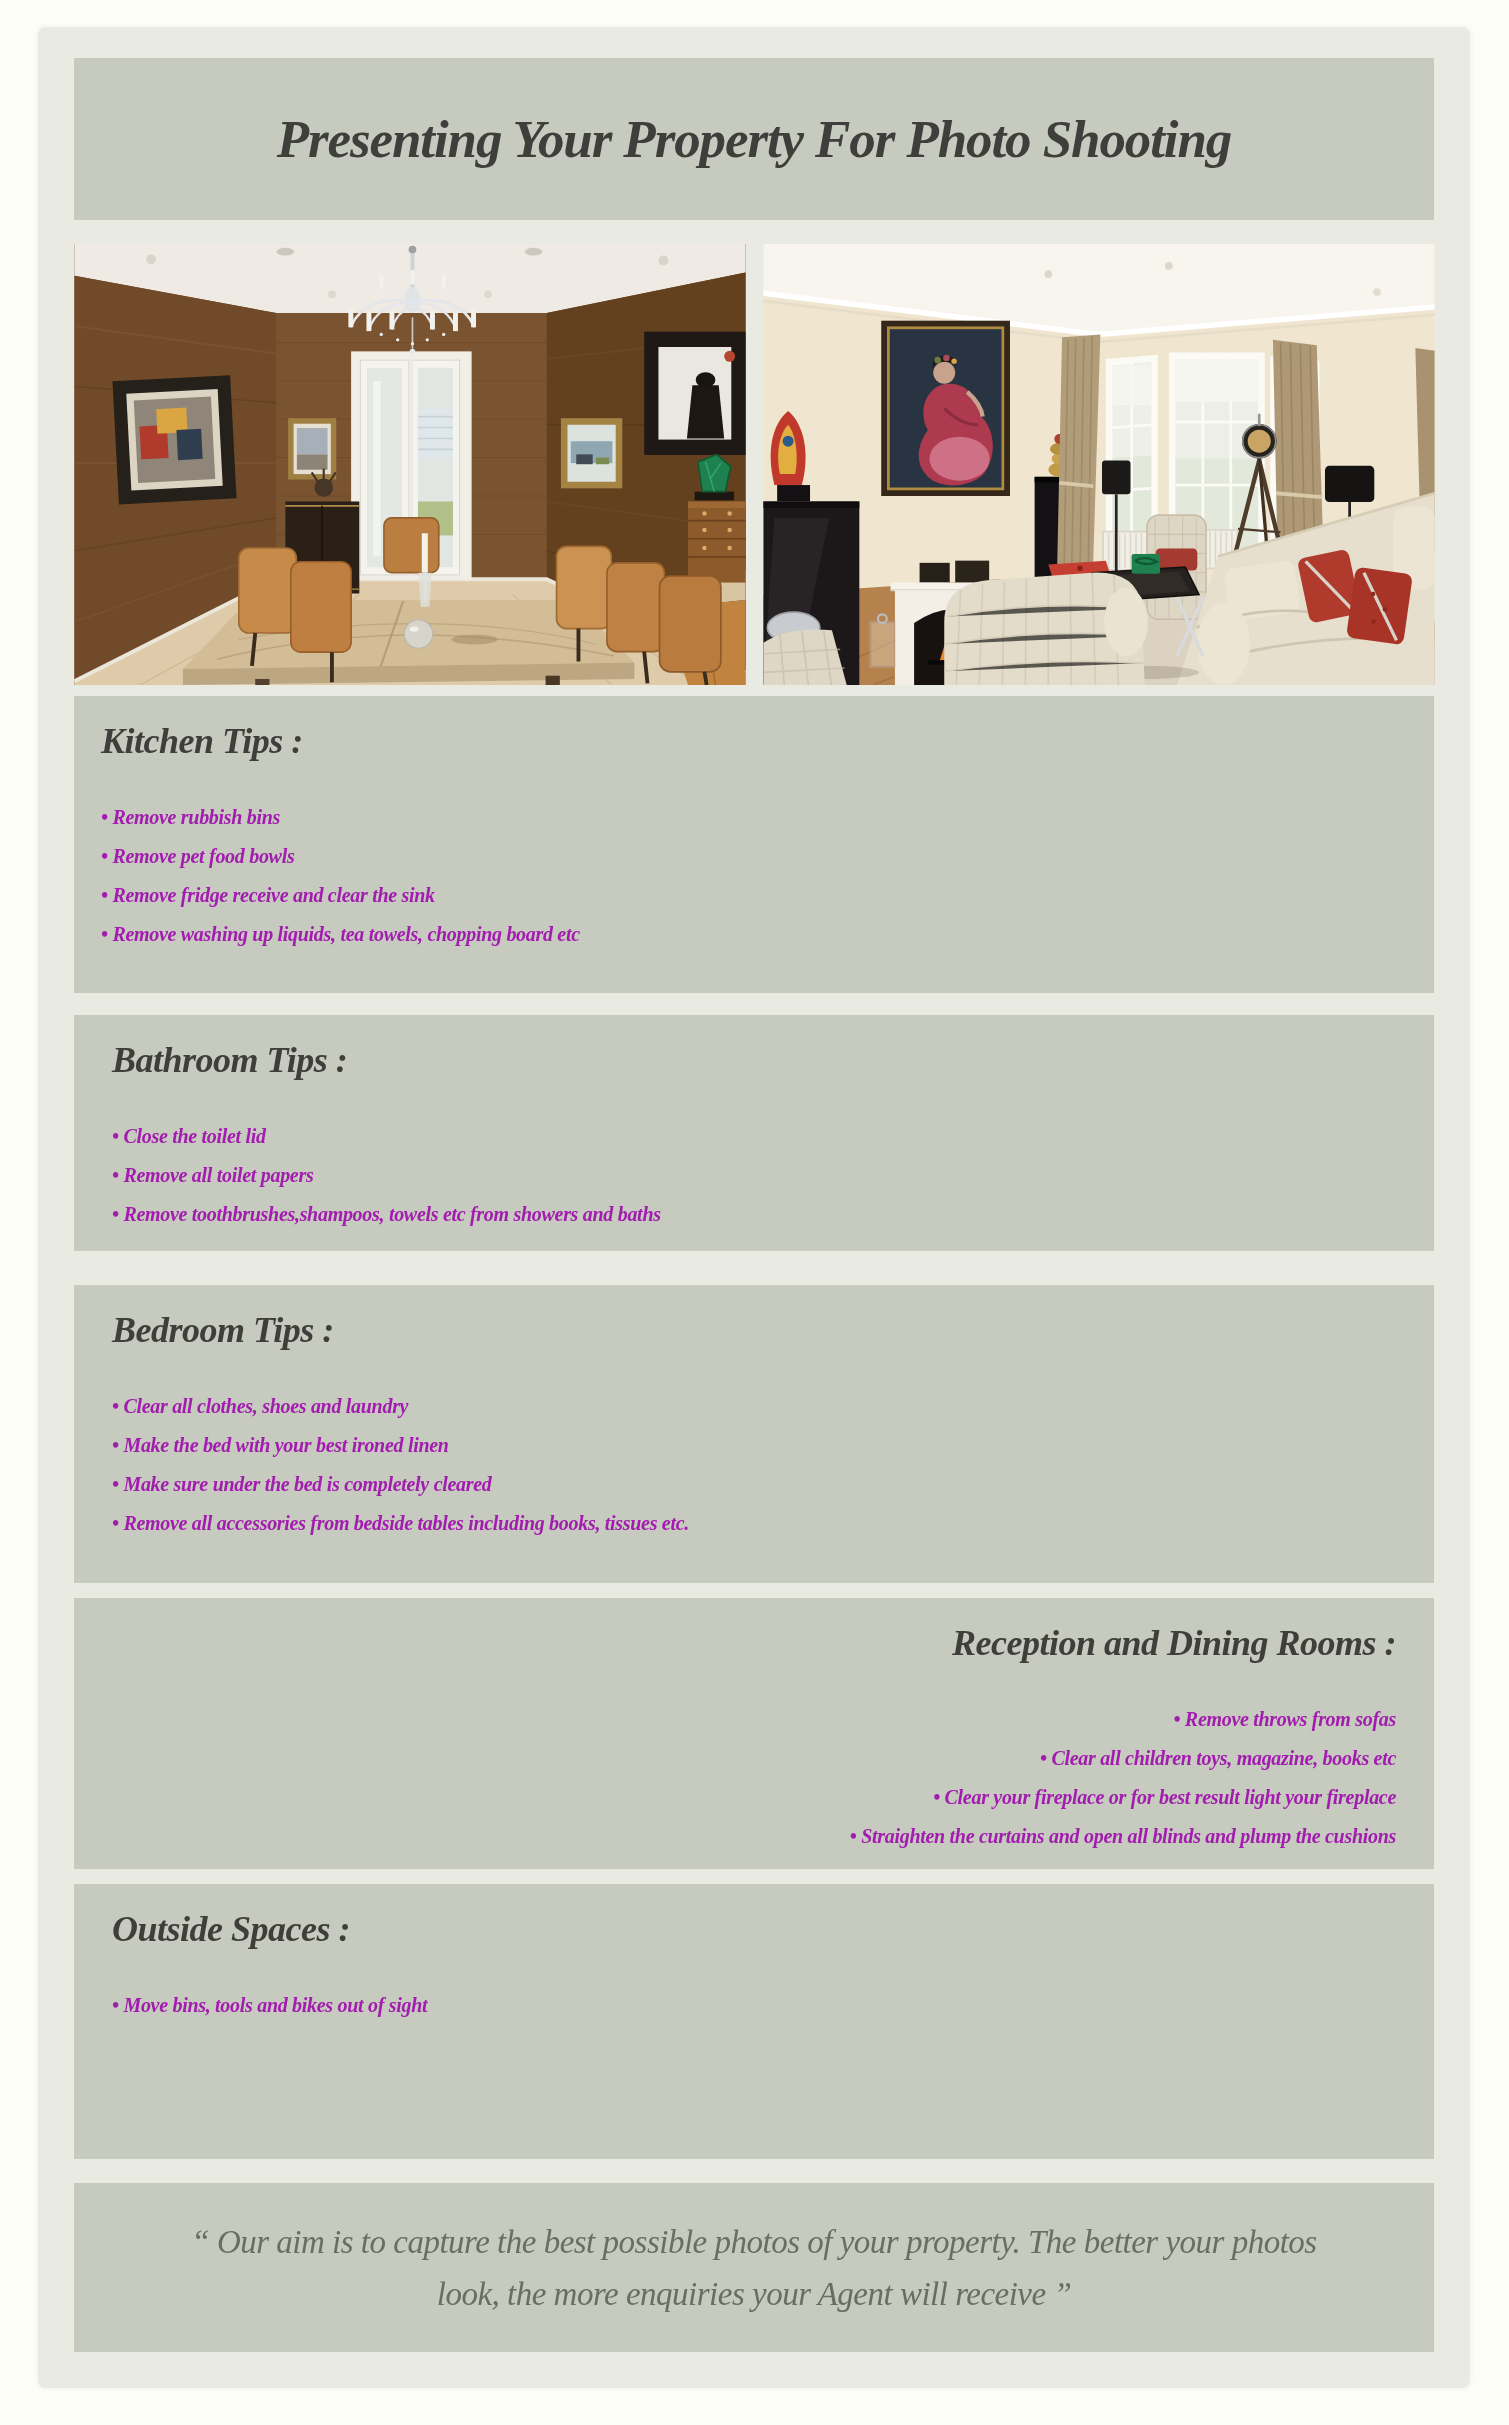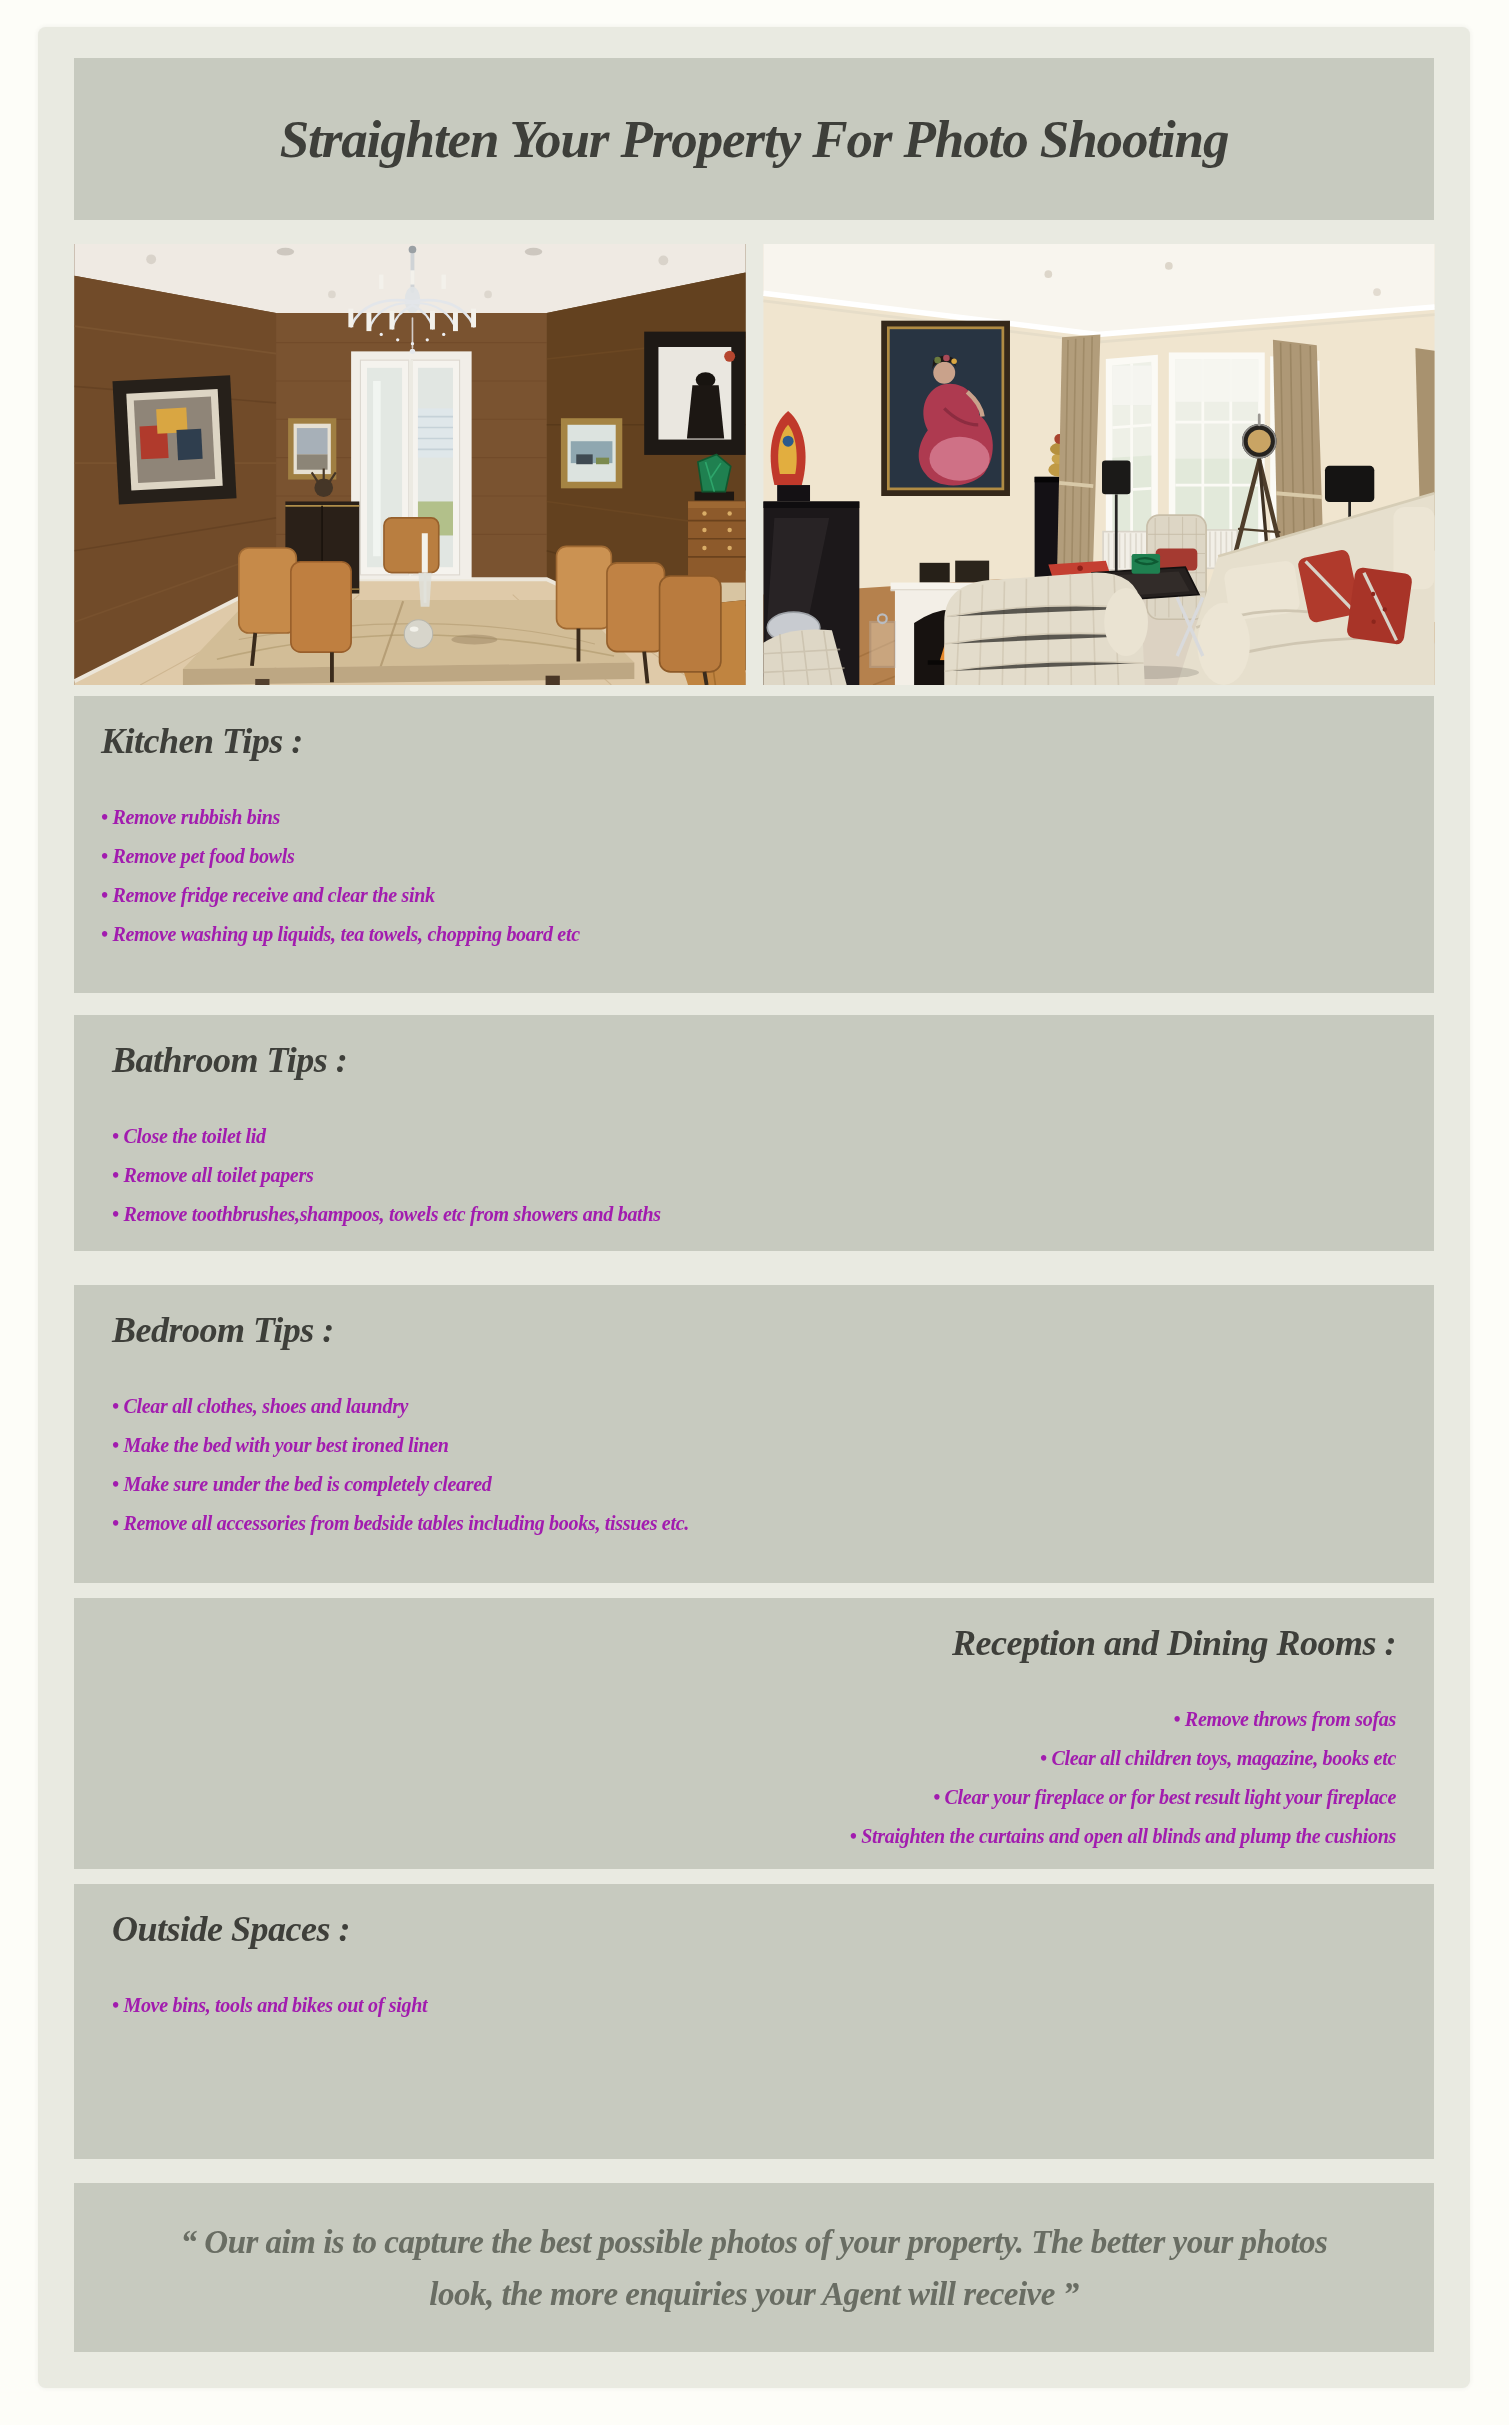--- a/index.html
+++ b/index.html
@@ -43,31 +43,31 @@
   }
   .sec-kitchen   { top:669px; height:297px;padding-left:27px; }
   .sec-bathroom  { top:988px; height:236px; }
   .sec-bedroom   { top:1258px; height:298px; }
   .sec-reception { top:1571px; height:271px;text-align:right; }
   .sec-outside   { top:1857px; height:275px; }
   .panel-quote {
     top:2156px; height:169px; text-align:center; padding-top:33px; overflow:hidden;
   }
   .quote-line {
-    font-size:33px; font-weight:bold; font-style:italic;
+    font-size:33px; font-weight:normal; font-style:italic;
     color:#696d63; line-height:52px; letter-spacing:-0.5px; white-space:nowrap;
   }
 </style>
 </head>
 <body>
 
 <div class="page">
 
   <div class="panel panel-header">
-    <div class="page-title">Straighten Your Property For Photo Shooting</div>
+    <div class="page-title">Presenting Your Property For Photo Shooting</div>
   </div>
 
   <div class="photos">
 
     <div class="photo" aria-label="dining-room-photo">
       <svg width="672" height="441" viewBox="0 0 1225 805">
         <rect width="1225" height="805" fill="#6e4a28"></rect>
 
         <g>
           <polygon points="0,0 1225,0 1225,52 862,126 368,126 0,58" fill="#efeae3"></polygon>

